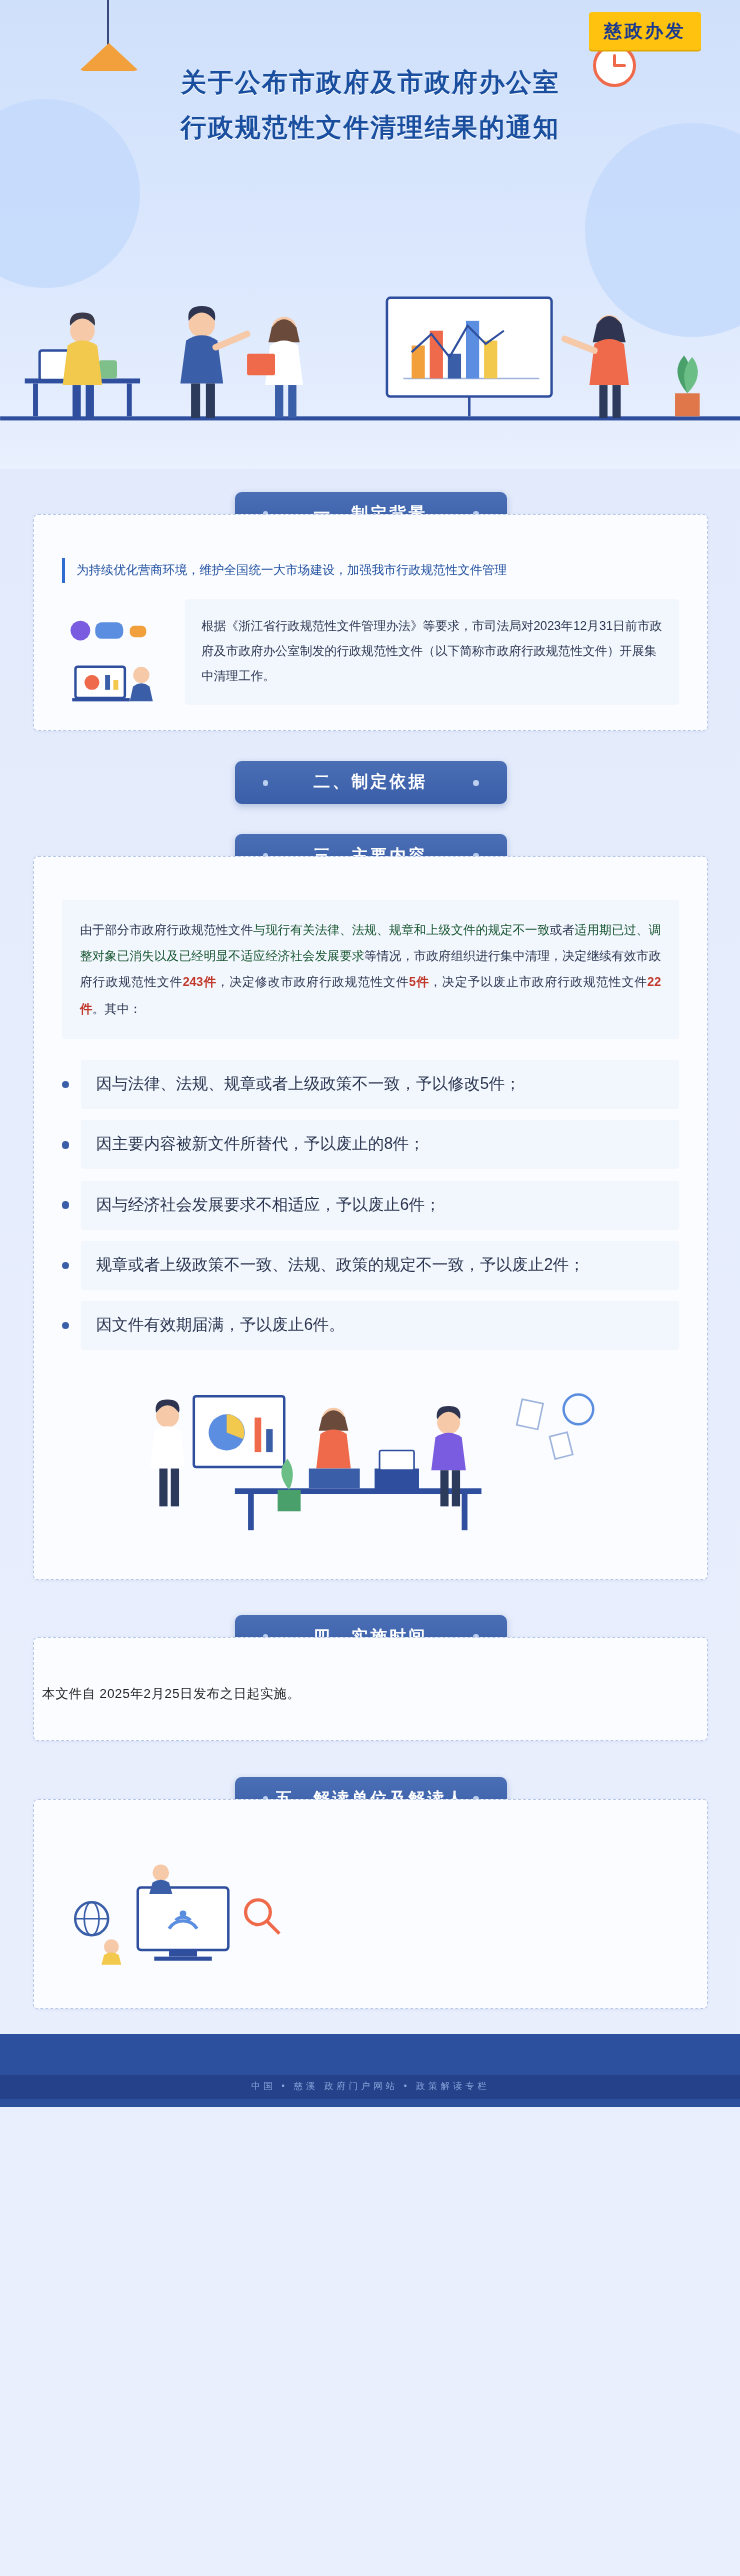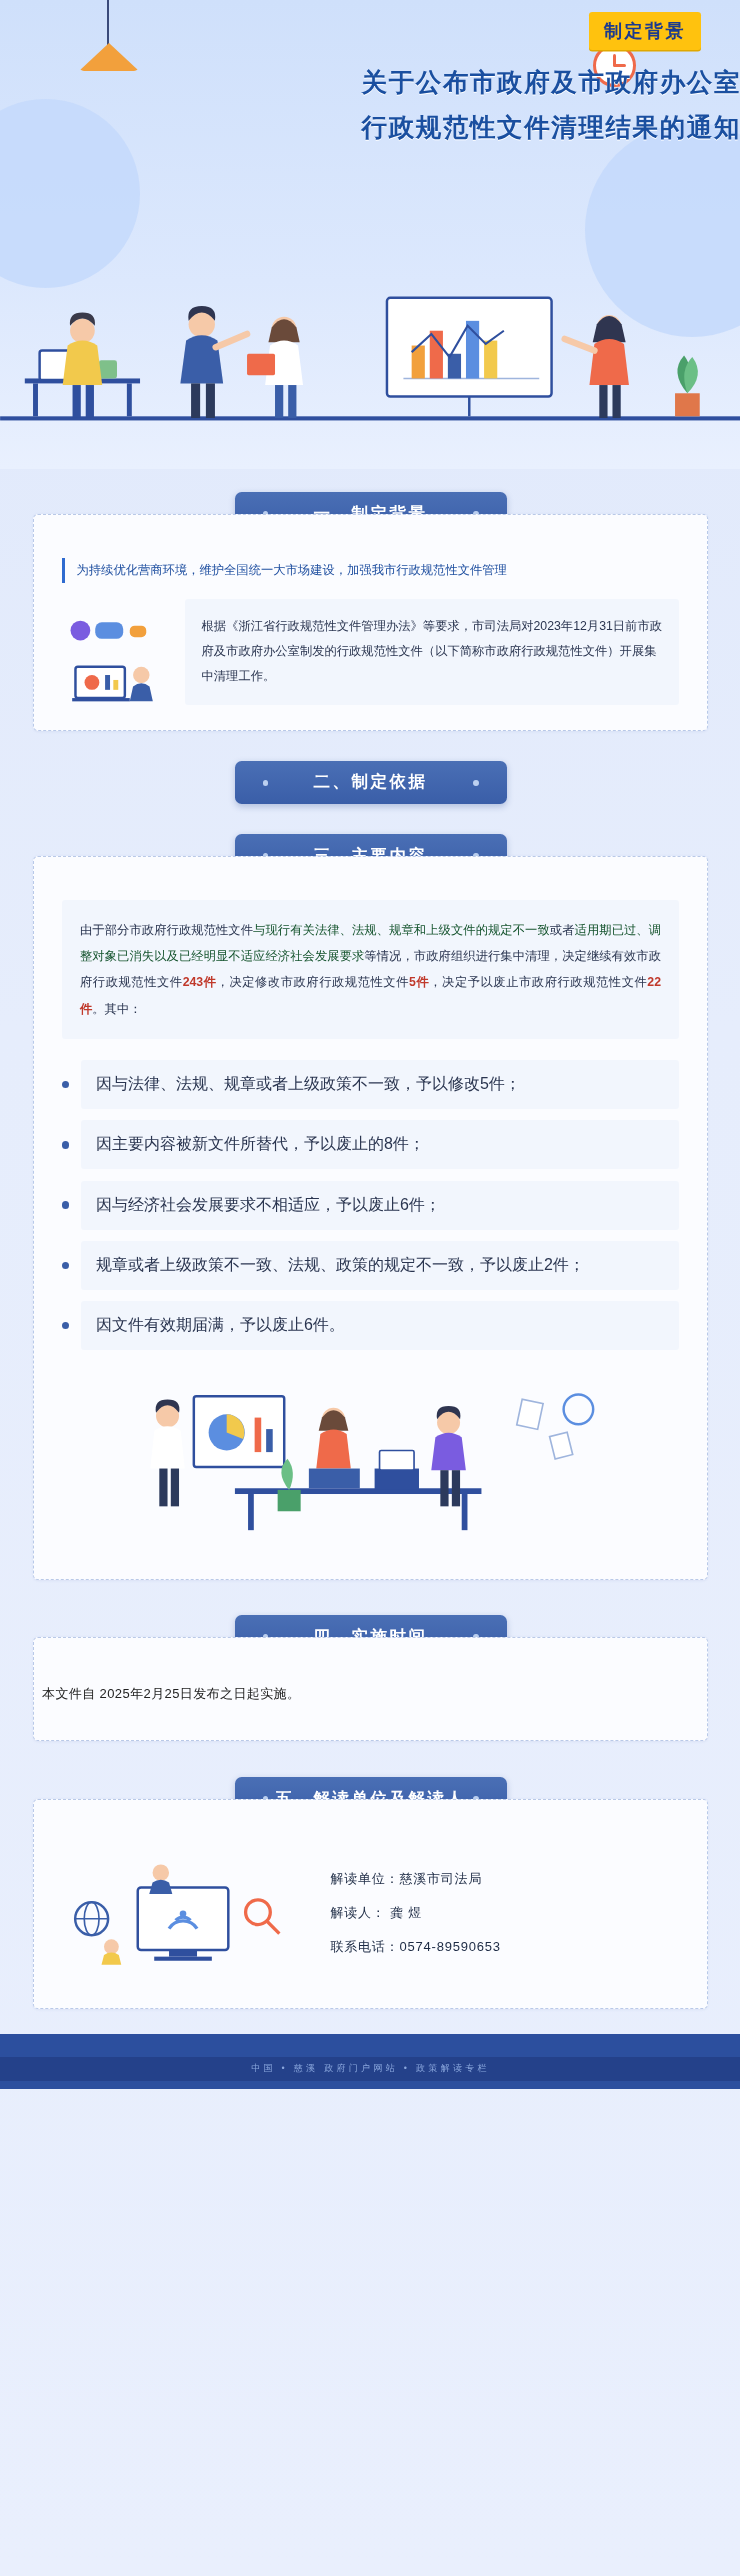--- a/index.html
+++ b/index.html
@@ -55,21 +55,21 @@
   }
   .clock::before, .clock::after {
     content:""; position:absolute; background:#ef6a4a; border-radius:1.6px;
   }
   .clock::before { width:2.5px; height:13px; left:17.3px; top:6.6px; }
   .clock::after { width:11.5px; height:2.5px; left:18px; top:17.3px; }
 
   .hero-title {
     position: relative;
     z-index: 5;
-    text-align: right;
+    text-align: center;
     padding-top: 61px;
   }
   .hero-title h1 {
     font-family: "Liberation Serif", serif;
     font-size: 25.5px;
     font-weight: bold;
     color: #1a4fa0;
     letter-spacing: 1.6px;
     line-height: 1.75;
     text-shadow: 0 0.8px 0 #fff;
@@ -221,36 +221,36 @@
     text-align: center;
   }
   .footer-title {
     font-family: "Liberation Serif", serif;
     color: #fff;
     font-size: 22px;
     font-weight: bold;
     letter-spacing: 5px;
   }
   .footer-sub {
-    margin-top: 1px;
+    margin-top: 19px;
     background: #24418a;
     color: #8aa7dd;
     font-size: 9px;
     letter-spacing: 3.3px;
     padding: 5.8px 0;
   }
 </style>
 </head>
 <body>
 
 <div class="page">
 
   <div class="hero">
 
-    <div class="hero-badge">制定背景</div>
+    <div class="hero-badge">慈政办发</div>
 
     <div class="lamp"></div>
     <div class="lamp-shade"></div>
     <div class="clock"></div>
 
     <div class="blob" style="left:-49px; top:99px; width:189px; height:189px;"></div>
     <div class="blob" style="right:-58px; top:123px; width:214px; height:214px;"></div>
 
     <div class="hero-title">
       <h1>关于公布市政府及市政府办公室</h1>
@@ -429,25 +429,20 @@
           <circle cx="36" cy="92" r="20" fill="none" stroke="#3a5ea8" stroke-width="3"></circle>
           <line x1="16" y1="92" x2="56" y2="92" stroke="#3a5ea8" stroke-width="2"></line>
           <ellipse cx="36" cy="92" rx="9" ry="20" fill="none" stroke="#3a5ea8" stroke-width="2"></ellipse>
           <circle cx="238" cy="84" r="15" fill="none" stroke="#ef6a4a" stroke-width="4"></circle>
           <line x1="249" y1="95" x2="264" y2="110" stroke="#ef6a4a" stroke-width="4"></line>
           <circle cx="120" cy="36" r="10" fill="#f6c9a8"></circle>
           <path d="M110 48 q10 -7 20 0 l4 14 h-28z" fill="#3a5ea8"></path>
           <circle cx="60" cy="126" r="9" fill="#f6c9a8"></circle>
           <path d="M51 136 q9 -6 18 0 l3 12 h-24z" fill="#f2c94c"></path>
         </svg>
-        <div class="contact-list" id="contact-list">
-            <div>解读单位：慈溪市司法局</div>
-            <div>解读人：  龚  煜</div>
-            <div>联系电话：0574-89590653</div>
-          </div>
       </div>
     </div>
   </div>
 
   <div class="footer">
     <div class="footer-sub">中国 • 慈溪 政府门户网站 • 政策解读专栏</div>
   </div>
 
 </div>
 

